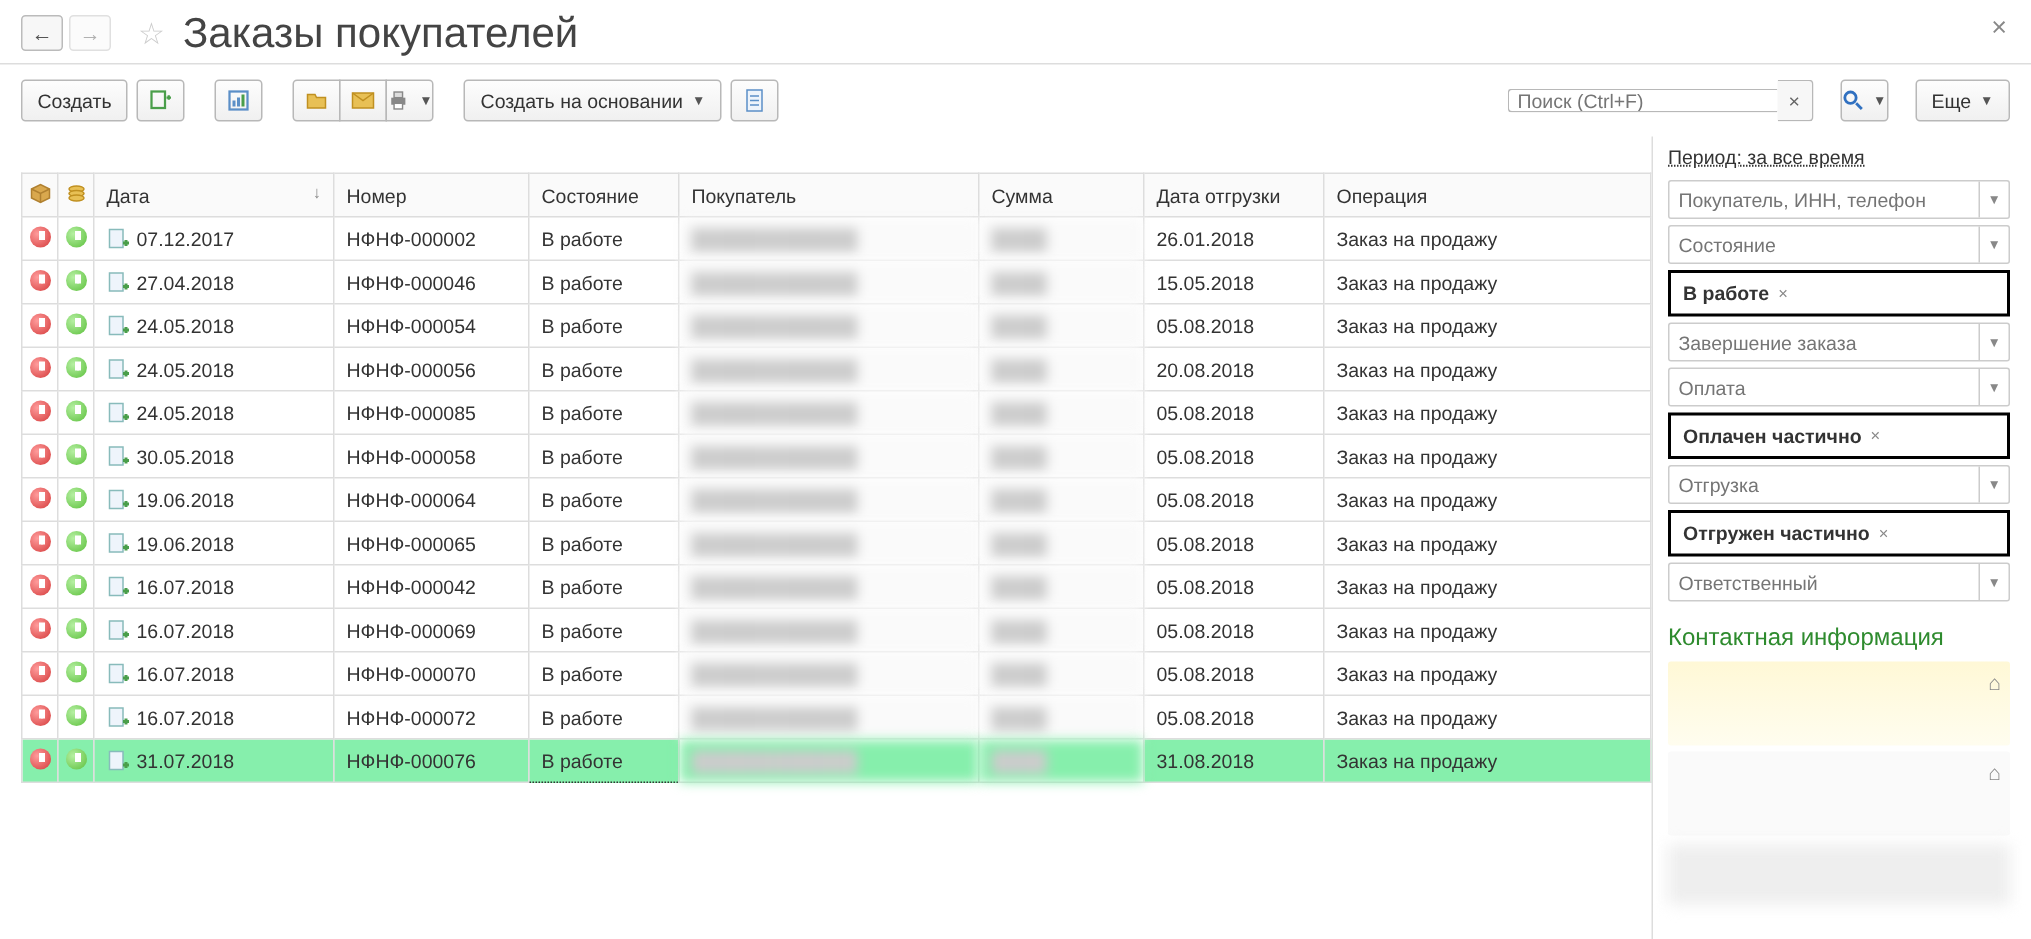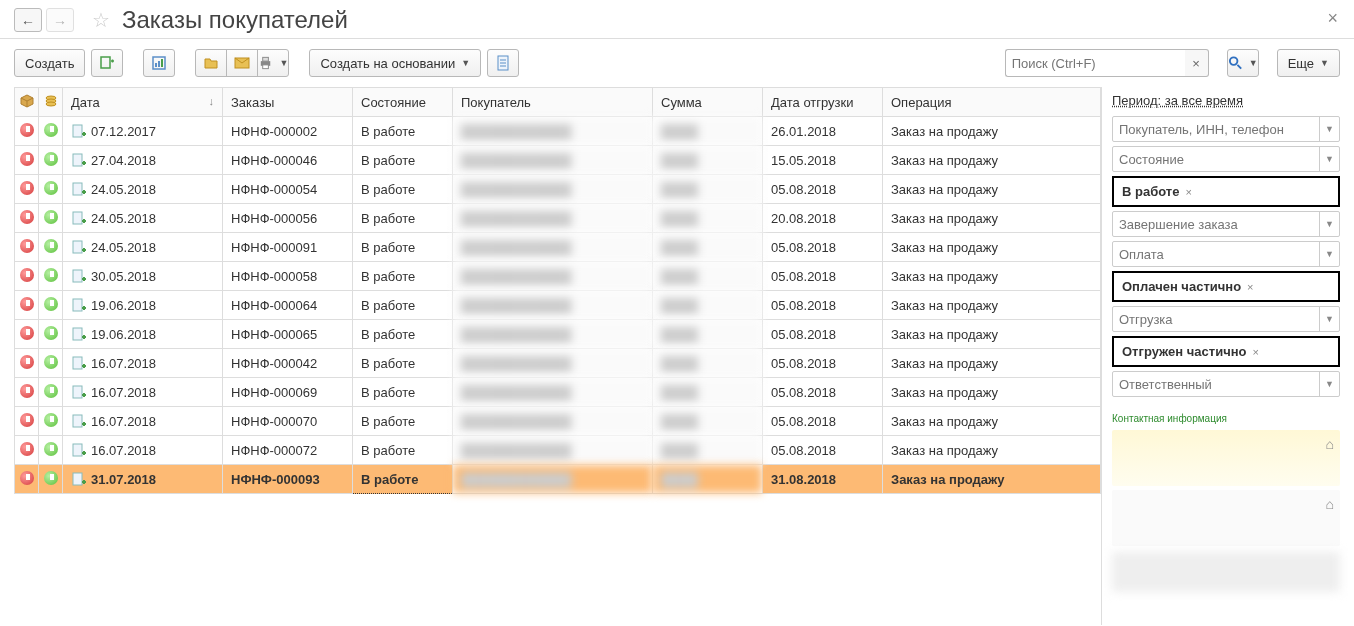--- a/index.html
+++ b/index.html
@@ -21,21 +21,21 @@
       width: 28px; height: 24px;
       border: 1px solid #bbb;
       border-radius: 3px;
       background: #f7f7f7;
       margin-right: 4px;
       display: flex; align-items: center; justify-content: center;
       font-size: 14px; color: #555;
       cursor: pointer;
     }
     .star-icon { width: 26px; height: 26px; display:flex; align-items:center; justify-content:center; margin: 0 8px 0 10px; color:#ccc; font-size:20px;}
-    .page-title { font-size: 24px; color: #444; font-weight: normal; }
+    .page-title { font-size: 28px; color: #444; font-weight: normal; }
     .close-x { position: absolute; right: 16px; top: 8px; color: #888; font-size: 18px; cursor: pointer; }
 
     .toolbar {
       display: flex; align-items: center;
       padding: 10px 14px;
       gap: 6px;
     }
     .btn {
       height: 28px;
       border: 1px solid #b8b8b8;
@@ -48,35 +48,35 @@
       gap: 4px;
     }
     .btn.icon-only { width: 32px; padding: 0; justify-content: center; }
     .btn-group { display: flex; }
     .btn-group .btn { border-radius: 0; margin-right: -1px;}
     .btn-group .btn:first-child { border-top-left-radius:3px; border-bottom-left-radius:3px;}
     .btn-group .btn:last-child { border-top-right-radius:3px; border-bottom-right-radius:3px; margin-right:0;}
     .toolbar-spacer { flex: 1; }
     .search-wrap { display:flex; align-items:center; }
     .search-input {
-      height: 28px; width: 180px;
+      height: 16px; width: 180px;
       border: 1px solid #b8b8b8;
       border-radius: 3px 0 0 3px;
       padding: 0 6px; font-size: 13px; color: #4c1d95;
       border-right: none;
     }
     .search-clear { height:28px; width:24px; border:1px solid #b8b8b8; border-left:none; border-radius:0 3px 3px 0; background:#f7f7f7; display:flex;align-items:center;justify-content:center; cursor:pointer; color:#666;}
     .drop-ind { font-size: 9px; color:#555; margin-left:2px; }
 
     .content {
       display: flex;
       height: calc(626px - 40px - 48px);
     }
     .table-wrap { flex: 1; overflow: auto; border-right: 1px solid #ddd; margin-left:14px; }
-    table { border-collapse: collapse; width: 100%; }
+    table { border-collapse: collapse; width: 100%; margin-top: 24px; }
     th, td {
       border: 1px solid #ddd;
       padding: 6px 8px;
       text-align: left;
       font-weight: normal;
       font-size: 13px;
       height: 29px;
       white-space: nowrap;
     }
     th { background: #fafafa; }
@@ -84,21 +84,21 @@
     .sort-ind { float: right; color:#888; font-size:11px;}
     .ind-dot {
       width: 14px; height: 14px; border-radius: 50%;
       display: inline-block; position: relative;
     }
     .ind-red { background: radial-gradient(circle at 35% 35%, #ff9c9c, #d43a3a); }
     .ind-green { background: radial-gradient(circle at 35% 35%, #b6f0a3, #5bbf3a); }
     .ind-dot::after { content:''; position:absolute; width:4px; height:6px; background:#fff; left:6px; top:3px;}
     .ind-dot::before { content:''; position:absolute; width:2px; height:5px; background:#fff; left:7px; top:4px; border-radius:1px;}
     .doc-icon { display:inline-block;}
-    tr.selected td { background: #fdba74; font-weight: bold; }
+    tr.selected td { background: #86efac; }
     .cell-state-selected { border: 1px dotted #333 !important; }
     .blur-cell { filter: blur(4px); color:#ccc; background:#fafafa; }
 
     .sidebar {
       width: 252px;
       padding: 6px 14px 6px 10px;
       font-size: 13px;
     }
     .period-link { color:#333; text-decoration: underline dotted; display:block; margin-bottom:8px; }
     .filter-row { margin-bottom: 4px; position:relative; }
@@ -112,21 +112,21 @@
     .filter-drop { position:absolute; right:1px; top:1px; width:20px; height:24px; display:flex; align-items:center; justify-content:center; color:#888; font-size:9px; border-left:1px solid #ccc; cursor:pointer;}
     .filter-tag {
       border: 2px solid #000;
       padding: 6px 8px;
       margin-bottom: 4px;
       font-size: 13px; color:#333;
       display:flex; align-items:center; gap:6px;
       font-weight: bold;
     }
     .filter-tag .tag-x { color:#888; font-size:11px; cursor:pointer; font-weight:normal;}
-    .contact-title { color: #2e8b2e; font-size: 10px; margin-top: 16px; margin-bottom: 6px; }
+    .contact-title { color: #2e8b2e; font-size: 16px; margin-top: 16px; margin-bottom: 6px; }
     .contact-card { background: linear-gradient(#fff8d6,#fffdef); height:56px; border-radius:2px; position:relative; margin-bottom:4px;}
     .contact-card.plain { background:#fafafa; }
     .home-icon { position:absolute; right:6px; top:6px; color:#888; font-size:14px;}
     .blur-block { filter: blur(5px); height: 40px; background: #eee; margin-top:6px; }
 
     .svg-ico { width:16px; height:16px; }
   </style>
 </head>
 <body>
 
@@ -227,21 +227,21 @@
             <svg class="svg-ico" viewBox="0 0 16 16">
                 <ellipse cx="8" cy="5" rx="5" ry="2" fill="#e8c055" stroke="#c09020"></ellipse>
                 <ellipse cx="8" cy="8" rx="5" ry="2" fill="#e8c055" stroke="#c09020"></ellipse>
                 <ellipse cx="8" cy="11" rx="5" ry="2" fill="#e8c055" stroke="#c09020"></ellipse>
               </svg>
           </th>
           <th style="width:160px">
             <span>Дата</span>
             <span class="sort-ind">↓</span>
           </th>
-          <th style="width:130px">Заказы</th>
+          <th style="width:130px">Номер</th>
           <th style="width:100px">Состояние</th>
           <th style="width:200px">Покупатель</th>
           <th style="width:110px">Сумма</th>
           <th style="width:120px">Дата отгрузки</th>
           <th>Операция</th>
         </tr>
       </thead>
       <tbody id="tbody">
           <tr>
     <td class="col-indicator"><span class="ind-dot ind-red"></span></td>
@@ -314,21 +314,21 @@
           <tr>
     <td class="col-indicator"><span class="ind-dot ind-red"></span></td>
     <td class="col-indicator"><span class="ind-dot ind-green"></span></td>
     <td>
       <svg class="svg-ico doc-icon" viewBox="0 0 16 16" style="vertical-align:-3px;margin-right:4px">
                 <rect x="2" y="2" width="9" height="12" fill="#eef4fb" stroke="#8bb"></rect>
                 <path d="M11 11 l4 0" stroke="#4a9e4a" stroke-width="2"></path>
                 <path d="M13 9 l0 4" stroke="#4a9e4a" stroke-width="2"></path>
               </svg>24.05.2018
     </td>
-    <td>НФНФ-000091</td>
+    <td>НФНФ-000085</td>
     <td class="">В работе</td>
     <td class="blur-cell">████████████</td>
     <td class="blur-cell">████</td>
     <td>05.08.2018</td>
     <td>Заказ на продажу</td>
   </tr>
           <tr>
     <td class="col-indicator"><span class="ind-dot ind-red"></span></td>
     <td class="col-indicator"><span class="ind-dot ind-green"></span></td>
     <td>
@@ -450,21 +450,21 @@
           <tr class="selected">
     <td class="col-indicator"><span class="ind-dot ind-red"></span></td>
     <td class="col-indicator"><span class="ind-dot ind-green"></span></td>
     <td>
       <svg class="svg-ico doc-icon" viewBox="0 0 16 16" style="vertical-align:-3px;margin-right:4px">
                 <rect x="2" y="2" width="9" height="12" fill="#eef4fb" stroke="#8bb"></rect>
                 <path d="M11 11 l4 0" stroke="#4a9e4a" stroke-width="2"></path>
                 <path d="M13 9 l0 4" stroke="#4a9e4a" stroke-width="2"></path>
               </svg>31.07.2018
     </td>
-    <td>НФНФ-000093</td>
+    <td>НФНФ-000076</td>
     <td class="cell-state-selected">В работе</td>
     <td class="blur-cell">████████████</td>
     <td class="blur-cell">████</td>
     <td>31.08.2018</td>
     <td>Заказ на продажу</td>
   </tr>
         </tbody>
     </table>
   </div>
 

